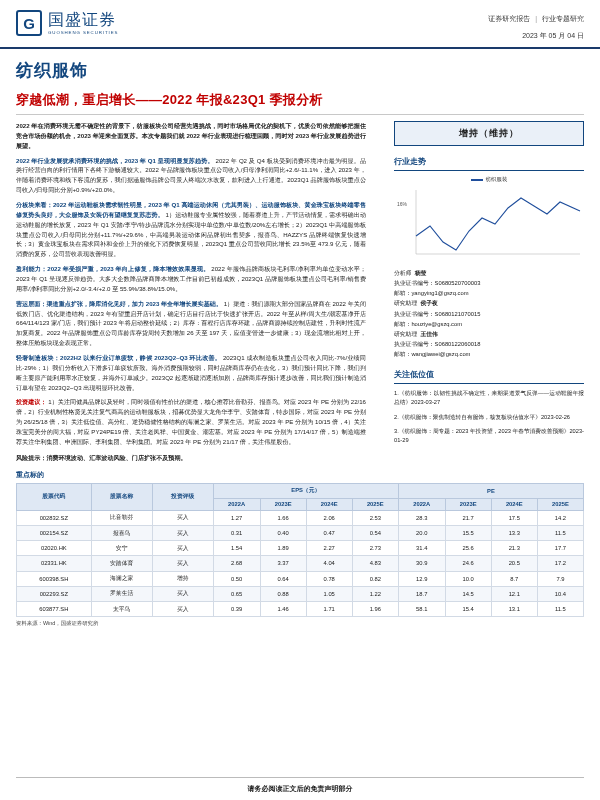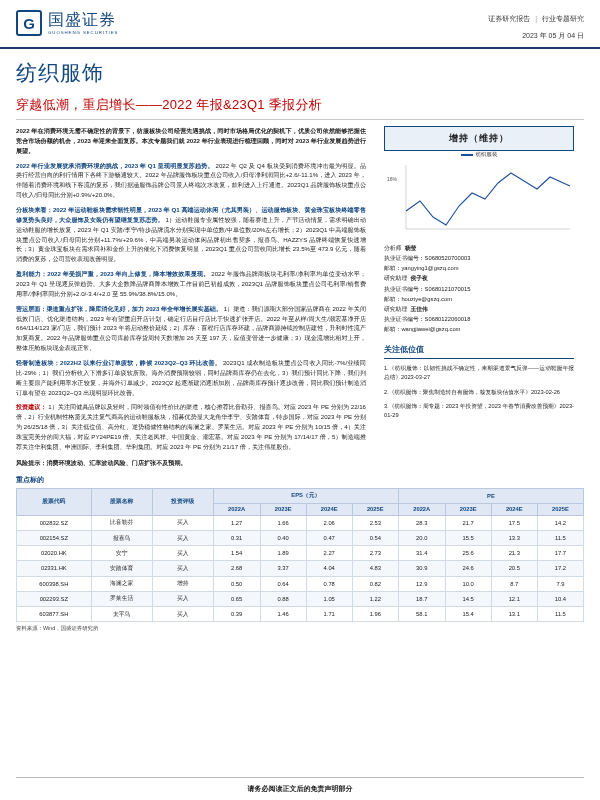--- a/index.html
+++ b/index.html
@@ -29,29 +29,29 @@
   }
   .brand-text-cn { font-size:16px; font-weight:normal; color:#12467e; letter-spacing:1px; line-height:1.1; }
   .brand-text-en { font-size:4.4px; color:#12467e; letter-spacing:0.9px; margin-top:1px; }
   .header-right { text-align:right; padding-top:4px; }
   .header-tags { font-size:7px; color:#333; }
   .header-tags .sep { color:#999; margin:0 3px; }
   .header-date { font-size:7px; color:#333; margin-top:7px; }
 
   
   .title-wrap { padding:10px 16px 0 16px; }
-  .doc-title { font-size:21px; font-weight:normal; color:#12467e; letter-spacing:1px; }
+  .doc-title { font-size:17px; font-weight:bold; color:#12467e; letter-spacing:1px; }
   .doc-subtitle {
-    font-size:13px; font-weight:normal; color:#c00000;
+    font-size:13px; font-weight:bold; color:#c00000;
     margin-top:9px; letter-spacing:0.3px;
   }
   .subtitle-rule { border:none; border-top:1px solid #c8c8c8; margin:5px 0 0 0; }
 
   
-  .body { display:flex; padding:6px 16px 0 16px; gap:18px; }
+  .body { display:flex; padding:6px 16px 0 16px; gap:18px;justify-content:space-between; }
   .col-left { width:350px; }
   .col-right { width:190px; }
 
   .para { font-size:6.1px; line-height:1.62; text-align:justify; margin-bottom:5px; color:#222; }
   .para.bold { font-weight:bold; }
   .lead-red { color:#c00000; font-weight:bold; }
   .lead-blue { color:#12467e; font-weight:bold; }
 
   
   .rating-box {
@@ -159,20 +159,21 @@
     <div class="para">
       <span class="lead-red">投资建议：</span>
       <span>1）关注同健具品牌以及轻时，同时领值有性价比的渠道，核心推荐比音勒芬、报喜鸟。对应 2023 年 PE 分别为 22/16 倍，2）行业机制性格贤见关注复气商高的运动鞋服板块，招募优势显大龙角华李宁、安踏体育，特步国际，对应 2023 年 PE 分别为 26/25/18 倍，3）关注低位值、高分红、逆势稳健性格结构的海澜之家、罗莱生活。对应 2023 年 PE 分别为 10/15 倍，4）关注珠宝完美分的周大福，对应 PY24PE19 倍、关注老凤祥、中国黄金、潮宏基。对应 2023 年 PE 分别为 17/14/17 倍，5）制造端推荐关注华利集团、申洲国际、李利集团、华利集团。对应 2023 年 PE 分别为 21/17 倍，关注伟星股份。</span>
     </div>
   </div>
 
   <div class="col-right">
 
     <div class="rating-box">增持（维持）</div>
 
+    <div class="rail-head">行业走势</div>
 
     <div class="chart-box">
       <div class="legend">
         <span class="legend-swatch"></span>
         <span>纺织服装</span>
       </div>
       <svg class="chart-svg" viewBox="0 0 190 76" preserveAspectRatio="none">
         <text class="axis-label" x="3" y="22">16%</text>
         <line x1="22" y1="70" x2="186" y2="70" stroke="#bbbbbb" stroke-width="0.6"></line>
         <line x1="22" y1="6" x2="22" y2="70" stroke="#bbbbbb" stroke-width="0.6"></line>

